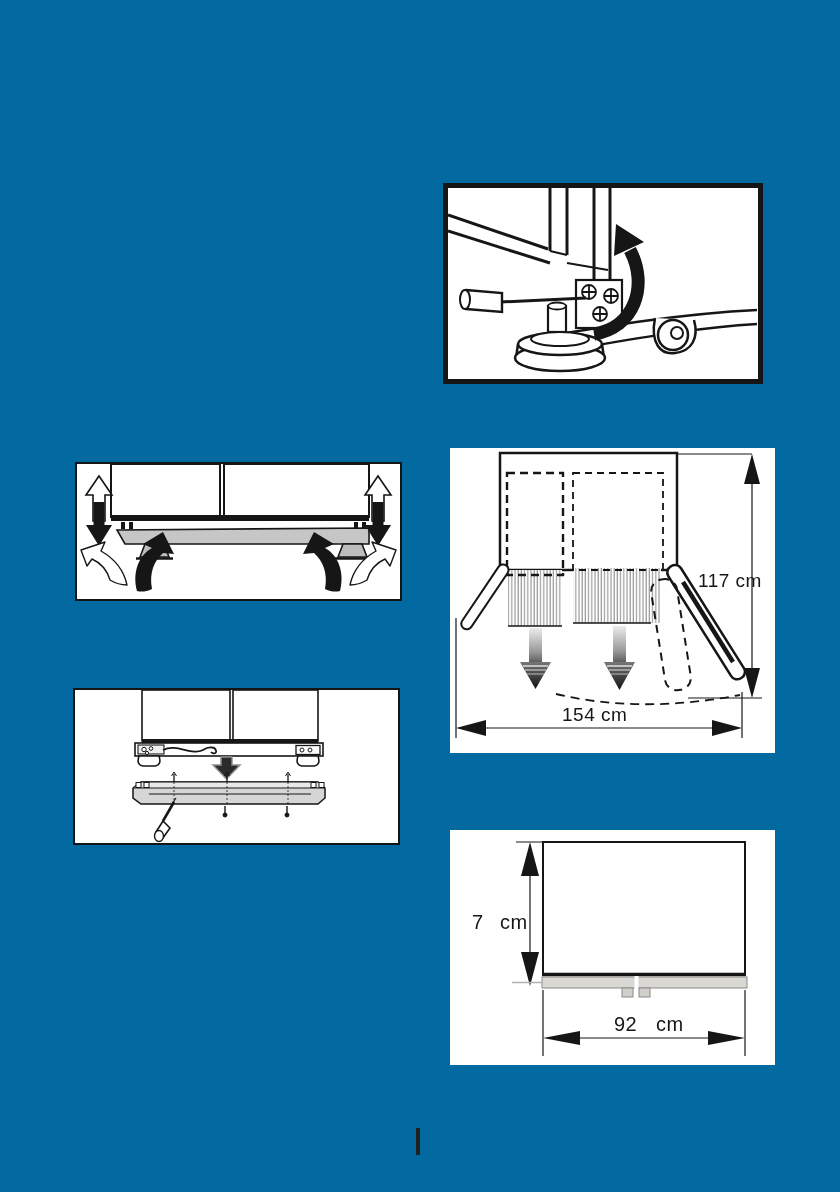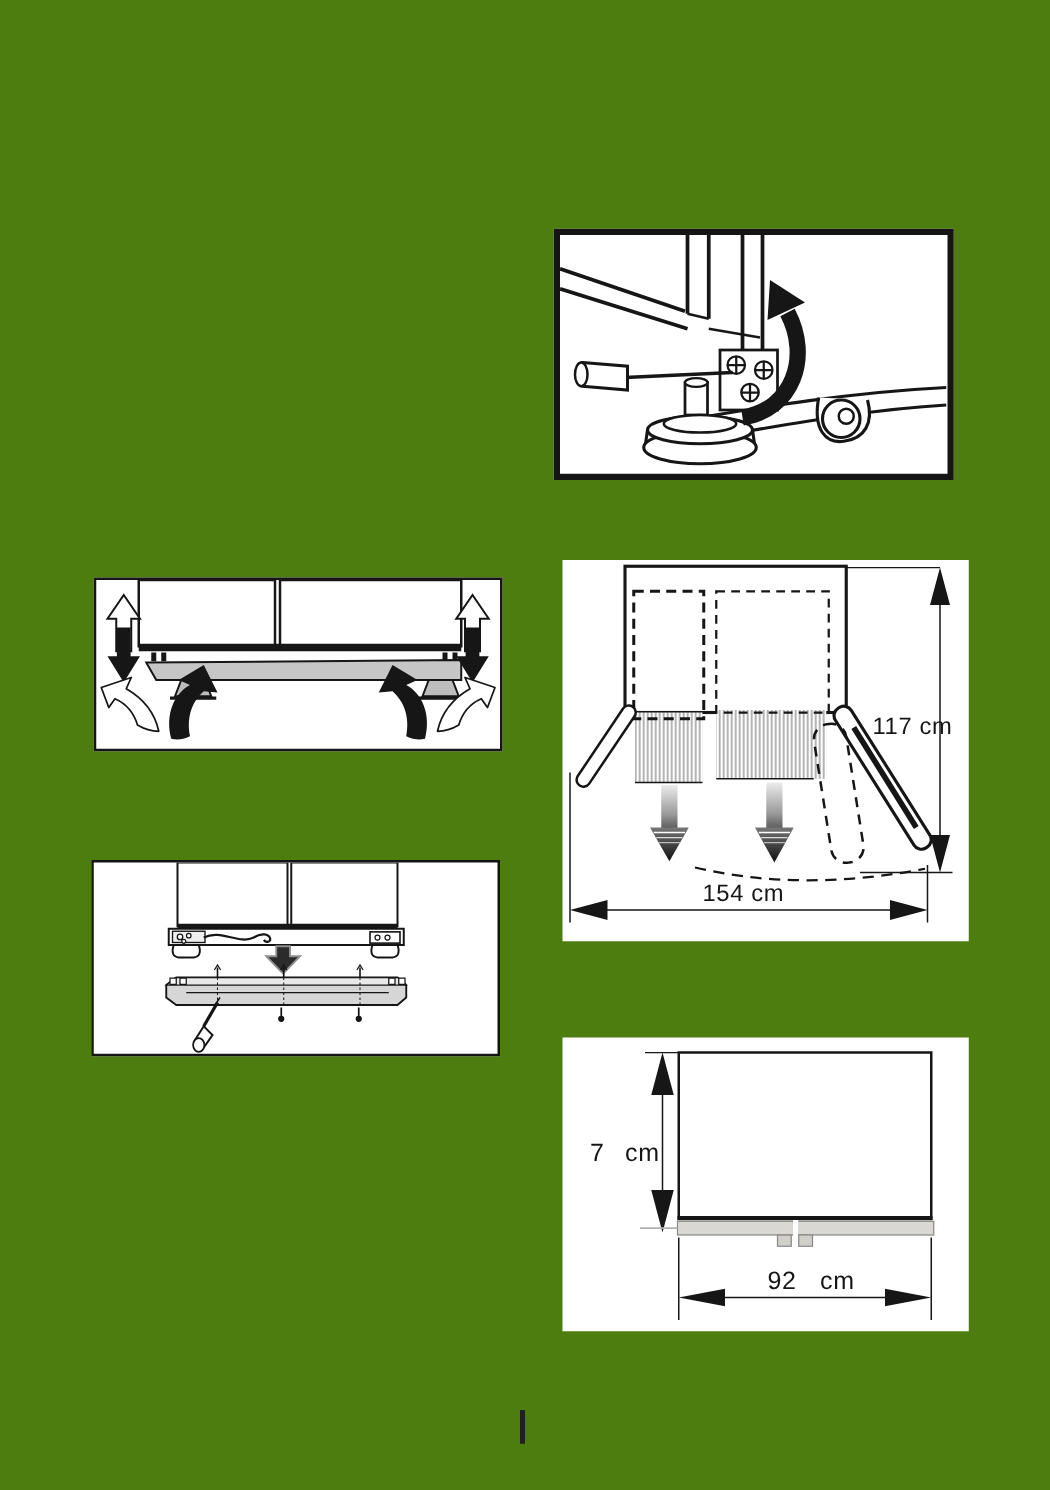--- a/index.html
+++ b/index.html
@@ -1,16 +1,16 @@
 <!DOCTYPE html>
 <html><head>
 <meta charset="utf-8">
 <style>
   html,body{margin:0;padding:0;background:#ffffff;}
-  .page{position:relative;width:840px;height:1192px;background:#4d7c0f;overflow:hidden;
+  .page{position:relative;width:840px;height:1192px;background:#0369a1;overflow:hidden;
         font-family:"Liberation Sans",sans-serif;text-align:right;}
   .fig{position:absolute;box-sizing:border-box;background:#fff;}
   .fig svg{display:block;width:100%;height:100%;}
   .frame-thick{border:5px solid #151515;}
   .frame-thin{border:2px solid #151515;}
   .dim-label{font-family:"Liberation Sans",sans-serif;font-size:19px;fill:#161616;letter-spacing:.5px;}
   .dim-label-lg{font-family:"Liberation Sans",sans-serif;font-size:20px;fill:#161616;letter-spacing:.5px;}
   .footer-sep{position:absolute;left:416px;top:1128px;width:4px;height:27px;background:#202020;}
 </style>
 </head>

